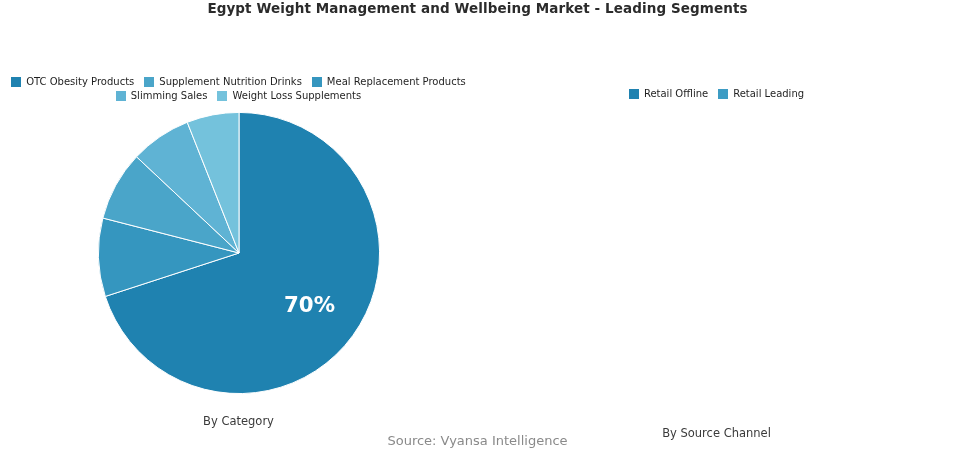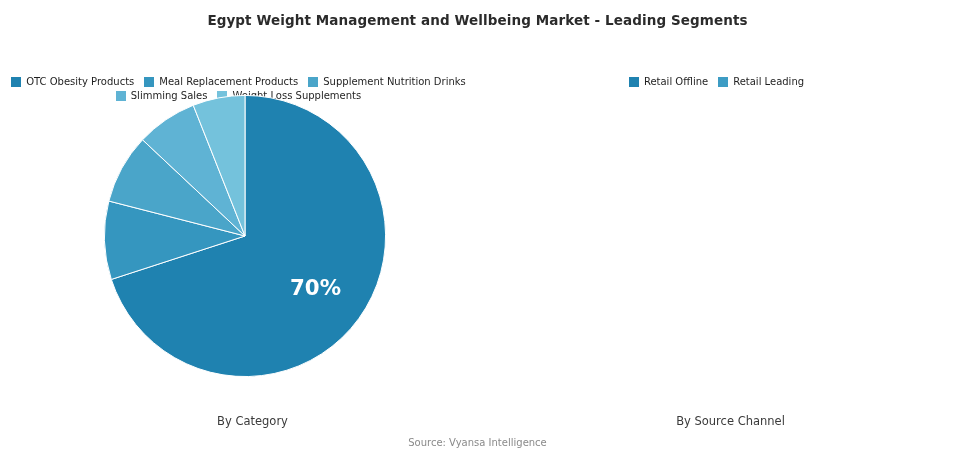--- a/index.html
+++ b/index.html
@@ -18,32 +18,32 @@
 
   #chart-title {
     position: absolute;
     top: 0;
     left: 0;
     width: 955px;
     text-align: center;
     font-size: 13.5px;
     font-weight: 600;
     color: #2b2b2b;
-    padding-top: 12px;
+    padding-top: 0;
     letter-spacing: 0.1px;
   }
 
   .panel {
     position: absolute;
     top: 70px;
     width: 477px;
     height: 360px;
   }
   #panel-category { left: 0px; }
-  #panel-channel  { left: 478px; }
+  #panel-channel  { left: 478px; margin-top: 12px; }
 
   .legend {
     position: absolute;
     top: 0;
     left: 0;
     width: 100%;
     display: flex;
     flex-wrap: wrap;
     justify-content: center;
     align-content: flex-start;
@@ -66,79 +66,78 @@
   }
   .legend-label {
     font-size: 10px;
     font-weight: 400;
     color: #1f1f1f;
   }
 
   .pie-wrap {
     position: absolute;
     left: 0;
-    top: 24px;
+    top: 41px;
     width: 477px;
     height: 300px;
-    padding-left: 12px;
   }
   .pie {
     position: absolute;
     left: 50%;
     top: 0;
     transform: translateX(-50%);
     width: 284px;
     height: 284px;
   }
 
   .pie-value-label {
     position: absolute;
     font-size: 15px;
     font-weight: 700;
     fill: #ffffff;
   }
 
   .panel-caption {
     position: absolute;
     top: 344px;
-    left: 14px;
+    left: 0;
     width: 100%;
     text-align: center;
     font-size: 11.5px;
     color: #3a3a3a;
   }
 
   #source-note {
     position: absolute;
     bottom: 6px;
     left: 0;
     width: 955px;
     text-align: center;
-    font-size: 10px;
+    font-size: 13px;
     color: #8a8a8a;
   }
 </style>
 </head>
 <body>
 
 <div id="chart-title">Egypt Weight Management and Wellbeing Market - Leading Segments</div>
 
 <div class="panel" id="panel-category">
   <div class="legend" id="legend-category">
       <div class="legend-item">
         <span class="legend-swatch" style="background: rgb(31, 130, 176);"></span>
         <span class="legend-label">OTC Obesity Products</span>
       </div>
       <div class="legend-item">
+        <span class="legend-swatch" style="background: rgb(74, 165, 201);"></span>
+        <span class="legend-label">Supplement Nutrition Drinks</span>
+      </div>
+      <div class="legend-item">
         <span class="legend-swatch" style="background: rgb(53, 150, 191);"></span>
         <span class="legend-label">Meal Replacement Products</span>
-      </div>
-      <div class="legend-item">
-        <span class="legend-swatch" style="background: rgb(74, 165, 201);"></span>
-        <span class="legend-label">Supplement Nutrition Drinks</span>
       </div>
       <div class="legend-item">
         <span class="legend-swatch" style="background: rgb(95, 179, 212);"></span>
         <span class="legend-label">Slimming Sales</span>
       </div>
       <div class="legend-item">
         <span class="legend-swatch" style="background: rgb(116, 194, 220);"></span>
         <span class="legend-label">Weight Loss Supplements</span>
       </div>
     </div>

